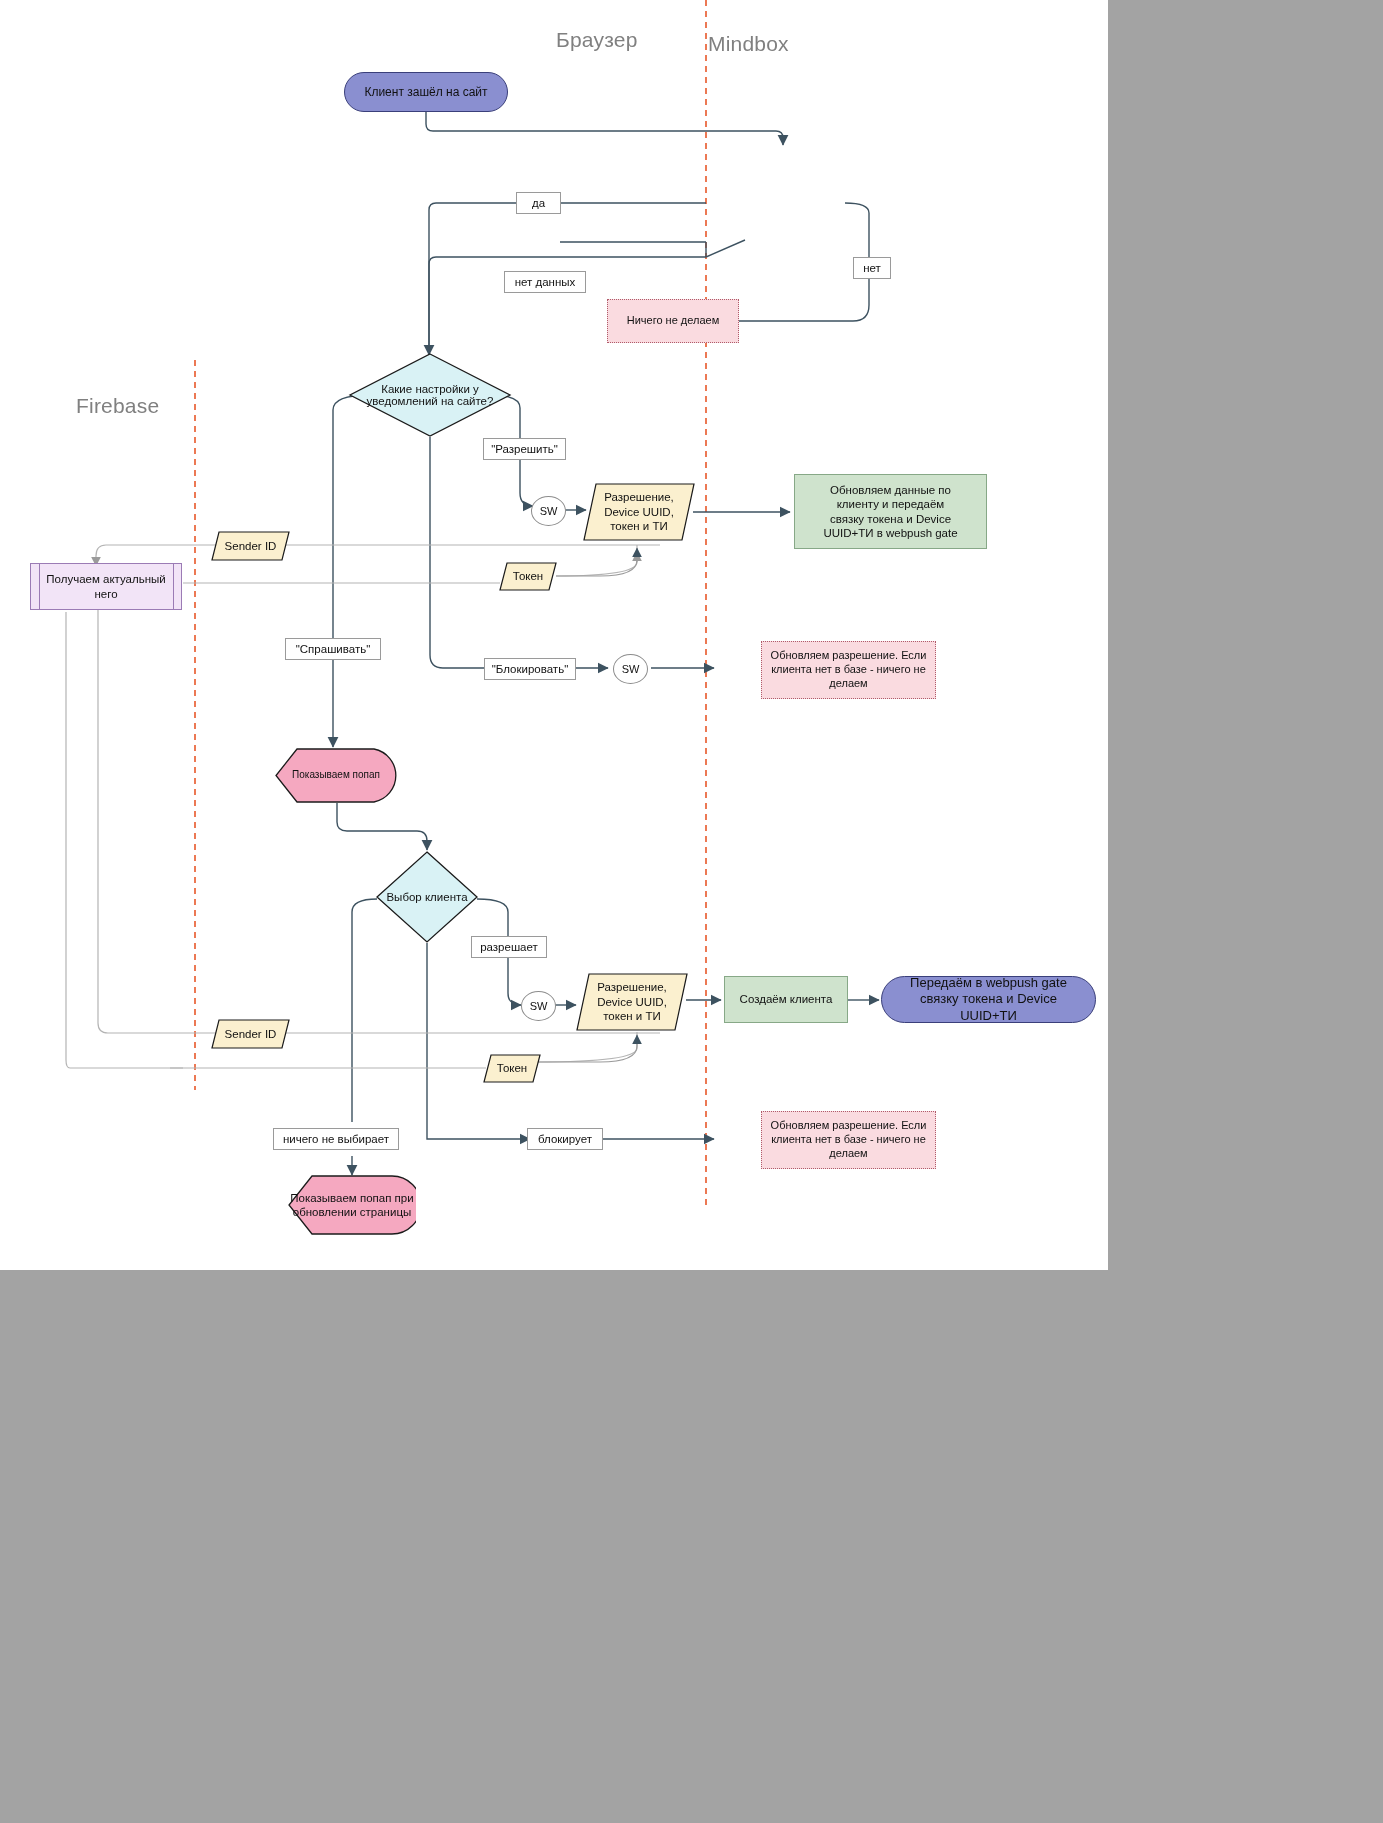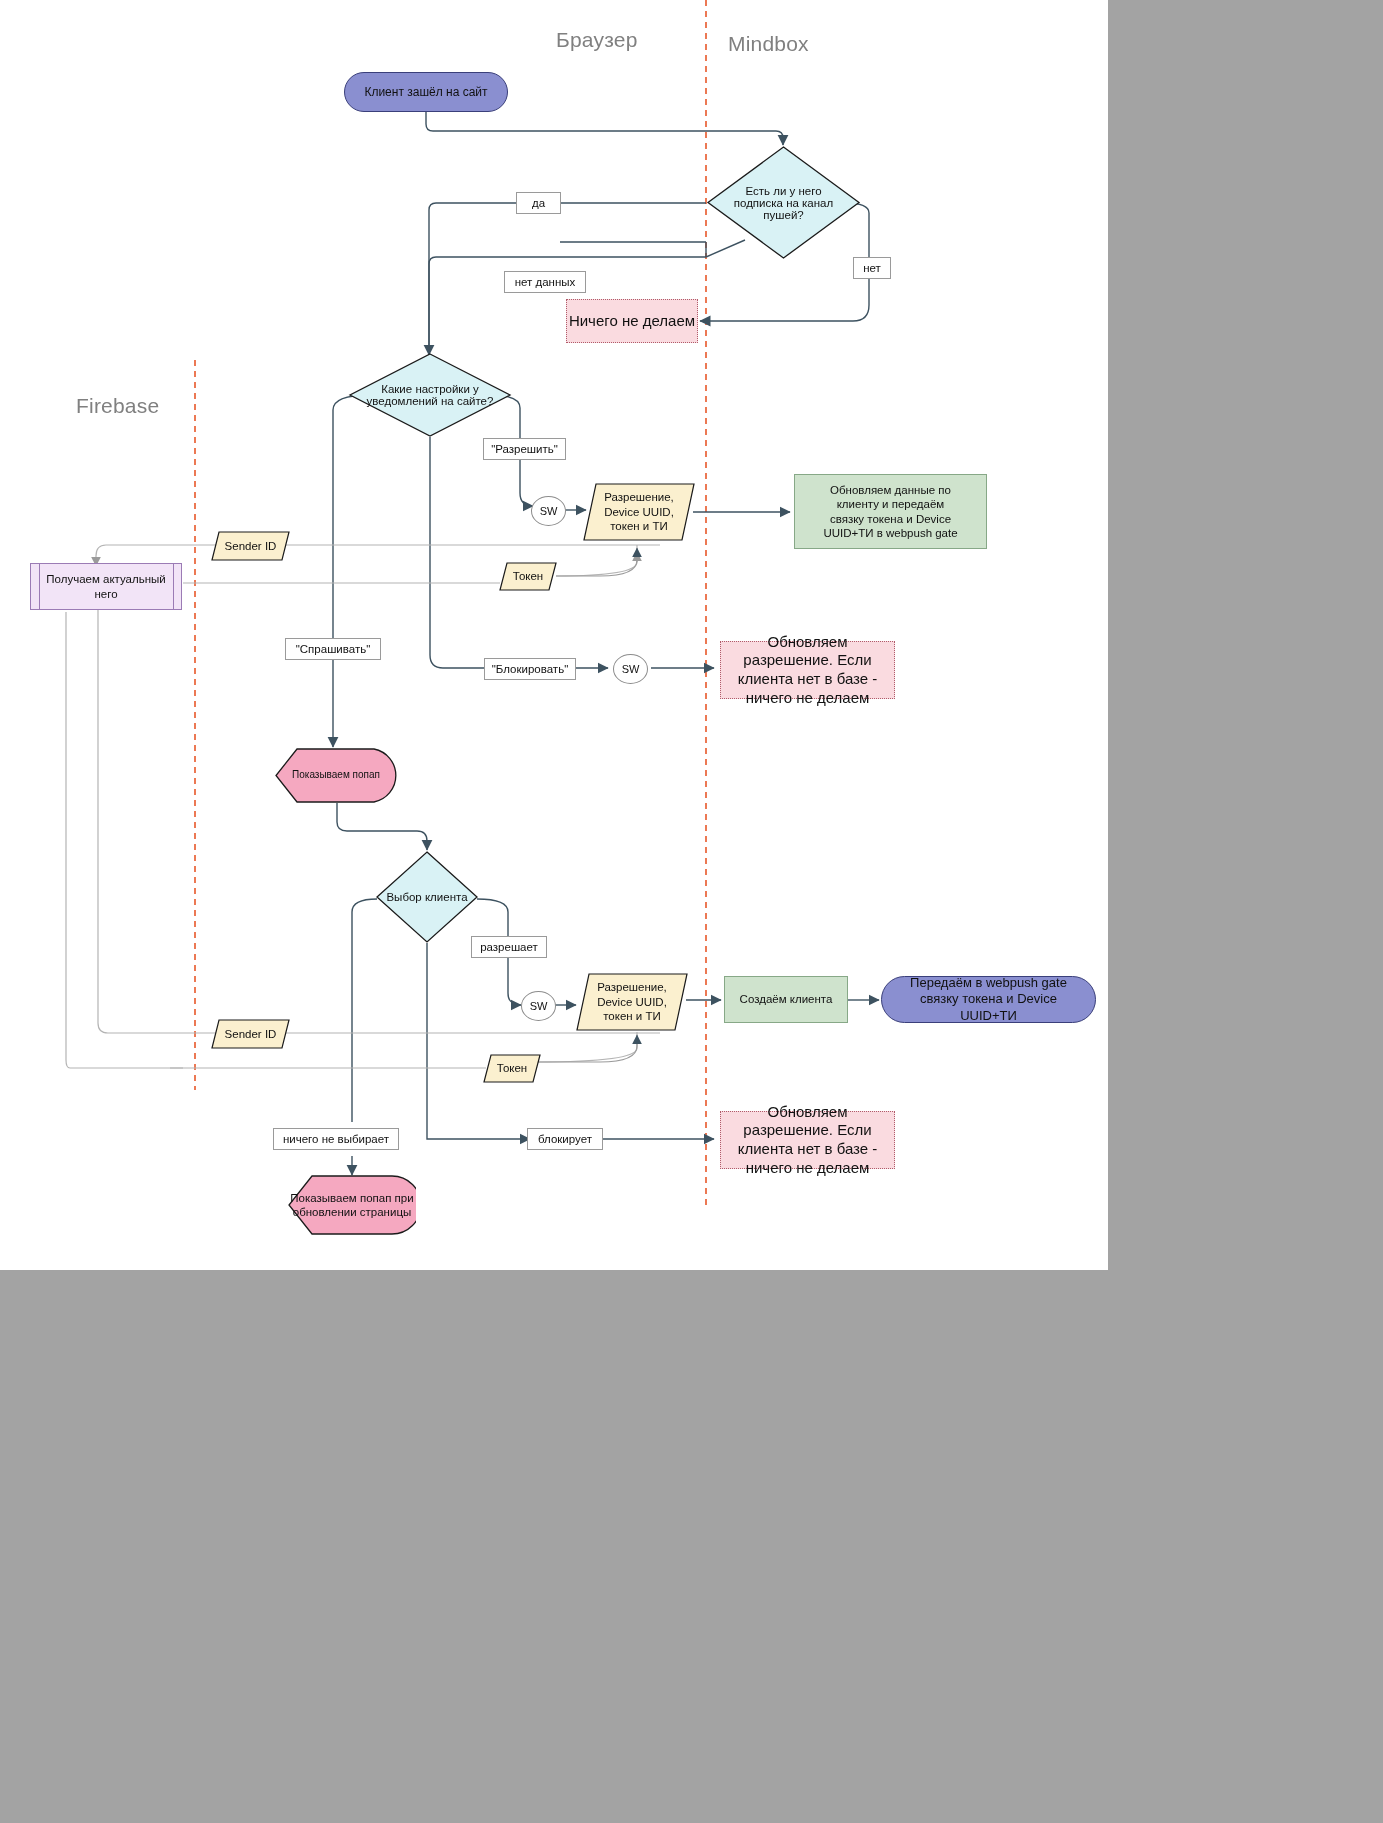--- a/index.html
+++ b/index.html
@@ -11,21 +11,21 @@
         justify-content:center;text-align:center;color:#111111;line-height:1.25;}
   .lane-title{position:absolute;color:#808080;font-size:21px;letter-spacing:.2px;}
   .lbl{position:absolute;box-sizing:border-box;background:#ffffff;border:1px solid #9a9a9a;
        display:flex;align-items:center;justify-content:center;font-size:11.5px;color:#111;
        white-space:nowrap;padding:0 6px;}
   .rounded-term{border:1.4px solid #3a3f7a;background:#8a8fd0;border-radius:22px;font-size:12px;}
   .diamond-wrap{position:absolute;}
   .diamond-wrap .lbl-in{position:absolute;left:0;top:0;width:100%;height:100%;
        display:flex;align-items:center;justify-content:center;font-size:11.5px;color:#111;
        text-align:center;padding:0 14px;box-sizing:border-box;}
-  .pink-note{border:1.3px dotted #b05b6a;background:#fadbe0;font-size:15px;}
+  .pink-note{border:1.3px dotted #b05b6a;background:#fadbe0;font-size:11px;margin-left:41px;}
   .green-box{border:1.4px solid #87a887;background:#cfe3cd;font-size:11.5px;}
   .paral{font-size:11.5px;}
   .pred-proc{border:1.4px solid #9b7bb5;background:#f2e4f7;font-size:11.5px;}
   .sw{position:absolute;border:1.3px solid #8c8c8c;background:#ffffff;border-radius:50%;
       display:flex;align-items:center;justify-content:center;font-size:11px;color:#111;}
   .blue-term{border:1.4px solid #3a3f7a;background:#8a8fd0;border-radius:26px;font-size:13px;}
 </style>
 </head>
 <body>
 
@@ -100,31 +100,25 @@
         <path d="M637,562 L637,552" marker-end="url(#ahg)"></path>
       </g>
 
       <g stroke="#9b9b9b" stroke-width="1.2" fill="none">
         <path d="M556,576 L600,576 Q637,576 637,560 L637,548" marker-end="url(#ah)"></path>
         <path d="M536,1062 L600,1062 Q637,1062 637,1046 L637,1035" marker-end="url(#ah)"></path>
       </g>
     </svg>
 
     <div class="lane-title" style="left:556px;top:28px;">Браузер</div>
-    <div class="lane-title" style="left:728px;top:32px;">Mindbox</div>
+    <div class="lane-title" style="left:708px;top:32px;">Mindbox</div>
     <div class="lane-title" style="left:76px;top:394px;">Firebase</div>
 
     <div class="node rounded-term" style="left:344px;top:72px;width:164px;height:40px;">Клиент зашёл на сайт</div>
 
-    <div class="diamond-wrap" style="left:706px;top:145px;width:155px;height:115px;">
-      <svg width="155" height="115" style="position:absolute;left:0;top:0;">
-        <polygon points="77.5,2 153,57.5 77.5,113 2,57.5" fill="#d9f2f5" stroke="#1b1b1b" stroke-width="1.3"></polygon>
-      </svg>
-      <div class="lbl-in">Есть ли у него подписка на канал пушей?</div>
-    </div>
 
     <div class="node pink-note" style="left:566px;top:299px;width:132px;height:44px;">Ничего не делаем</div>
 
     <div class="diamond-wrap" style="left:348px;top:352px;width:164px;height:86px;">
       <svg width="164" height="86" style="position:absolute;left:0;top:0;">
         <polygon points="82,2 162,43 82,84 2,43" fill="#d9f2f5" stroke="#1b1b1b" stroke-width="1.3"></polygon>
       </svg>
       <div class="lbl-in">Какие настройки у уведомлений на сайте?</div>
     </div>
 

